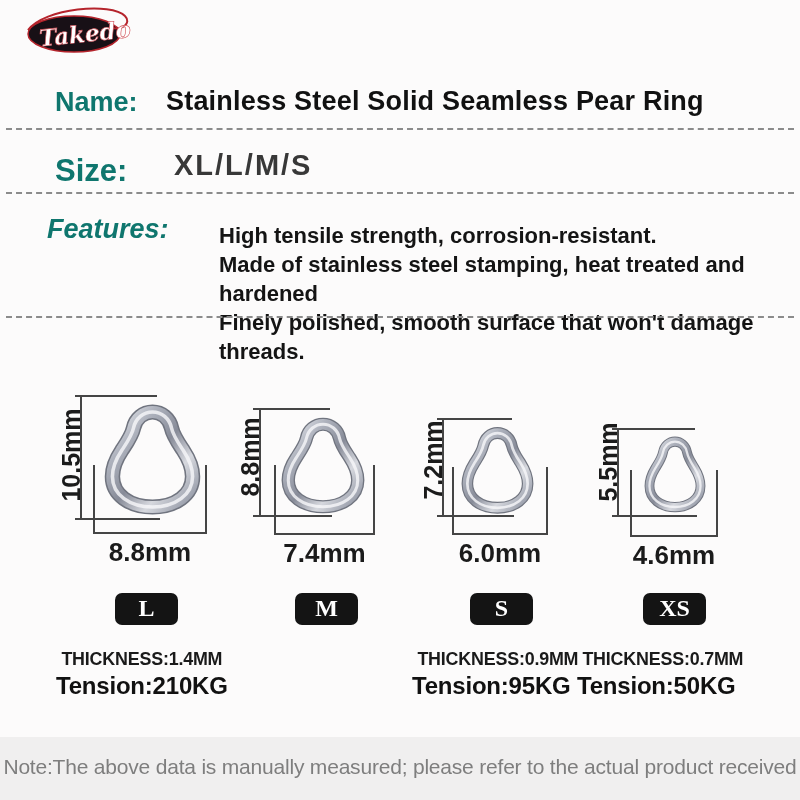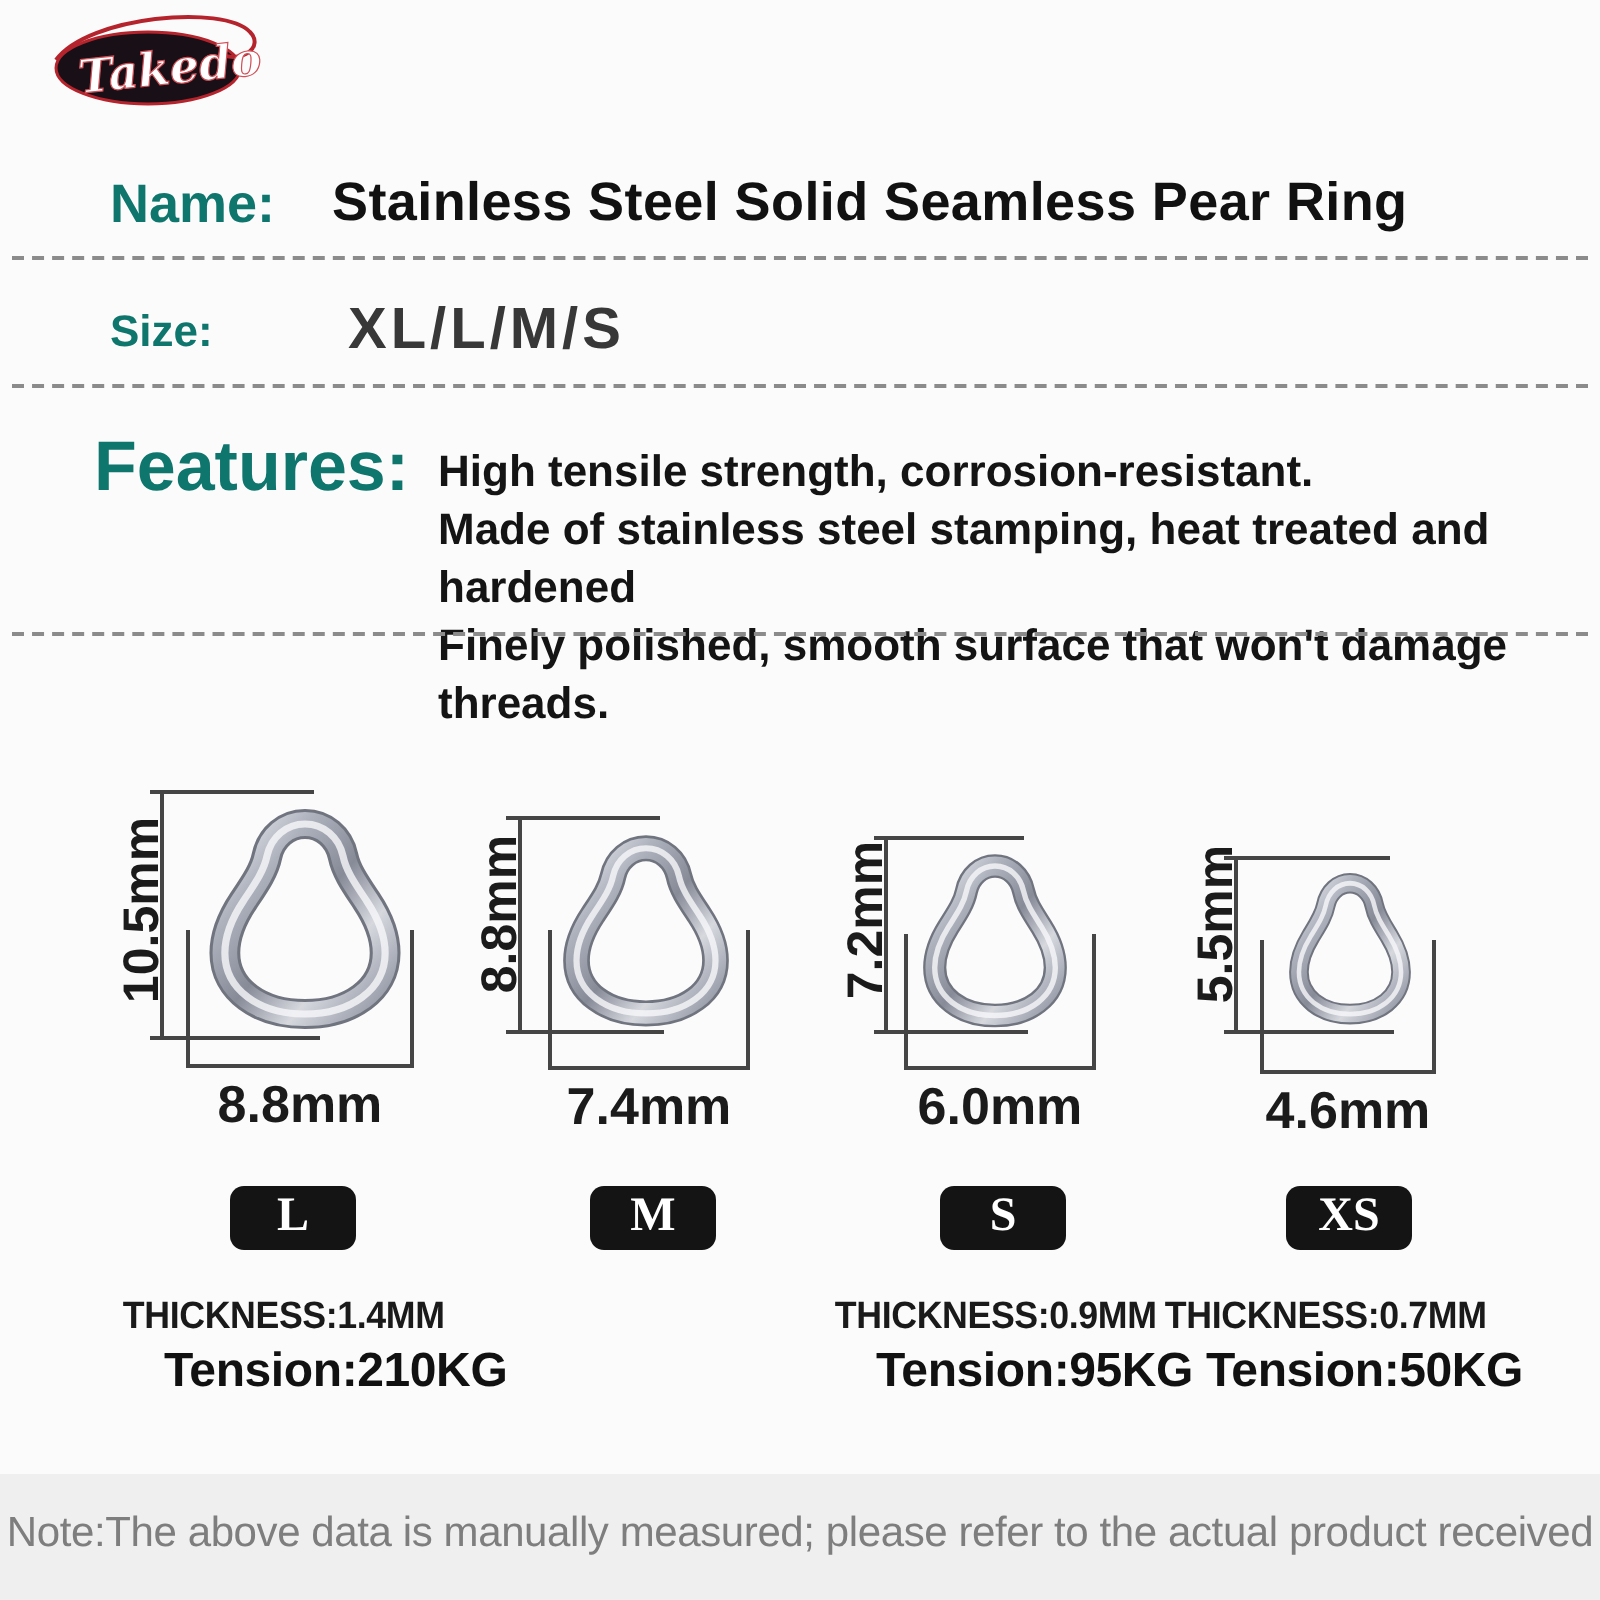--- a/index.html
+++ b/index.html
@@ -7,38 +7,38 @@
     position:relative;width:800px;height:800px;overflow:hidden;
     background:#fcfbfb;
     font-family:"Liberation Sans",sans-serif;
     color:#111;
   }
   .abs{position:absolute;}
   
   .field-label{font-weight:bold;color:#0f766e;}
   .name-label{left:55px;top:87px;font-size:27px;}
   .name-value{left:166px;top:86px;font-size:27px;font-weight:bold;letter-spacing:.2px;}
-  .size-label{left:55px;top:153px;font-size:22px;}
+  .size-label{left:55px;top:153px;font-size:31px;}
   .size-value{left:174px;top:149px;font-size:29px;font-weight:600;color:#383838;letter-spacing:2px;}
-  .features-label{left:47px;top:214px;font-size:35px;}
+  .features-label{left:47px;top:214px;font-size:27px;font-style:italic;}
   .features-lines{left:219px;top:221px;width:560px;font-size:22px;font-weight:700;line-height:29px;color:#141414;}
   .dash{left:6px;width:788px;height:0;border-top:2px dashed #8b8b8b;}
   
   .fig{position:absolute;width:170px;height:195px;}
   .dimline{position:absolute;background:#454545;}
   .vlabel{position:absolute;width:120px;height:26px;text-align:center;
           font-size:25px;font-weight:bold;color:#1b1b1b;transform:rotate(-90deg);}
   .hlabel{position:absolute;text-align:center;font-size:26px;font-weight:bold;color:#1b1b1b;}
   
   .badge{position:absolute;width:63px;height:32px;background:#141414;border-radius:7px;
          color:#fff;font-family:"Liberation Serif",serif;font-weight:bold;font-size:24px;
          text-align:center;line-height:31px;}
   .spec{position:absolute;width:180px;}
   .thickness{font-size:19px;font-weight:700;color:#1a1a1a;transform:scaleX(.94);letter-spacing:-.2px;}
-  .tension{font-size:24px;font-weight:700;color:#111;margin-top:2px;letter-spacing:-.2px;margin-left:26px;}
+  .tension{font-size:24px;font-weight:700;color:#111;margin-top:2px;letter-spacing:-.2px;}
   
   .bottom-band{left:0;top:737px;width:800px;height:63px;background:#f0efef;}
   .note{left:0;top:755px;width:800px;text-align:center;font-size:21px;color:#7e7e7e;letter-spacing:-.2px;}
   .ringsvg{position:absolute;}
 </style>
 </head>
 <body>
 
 <div class="page">
 

